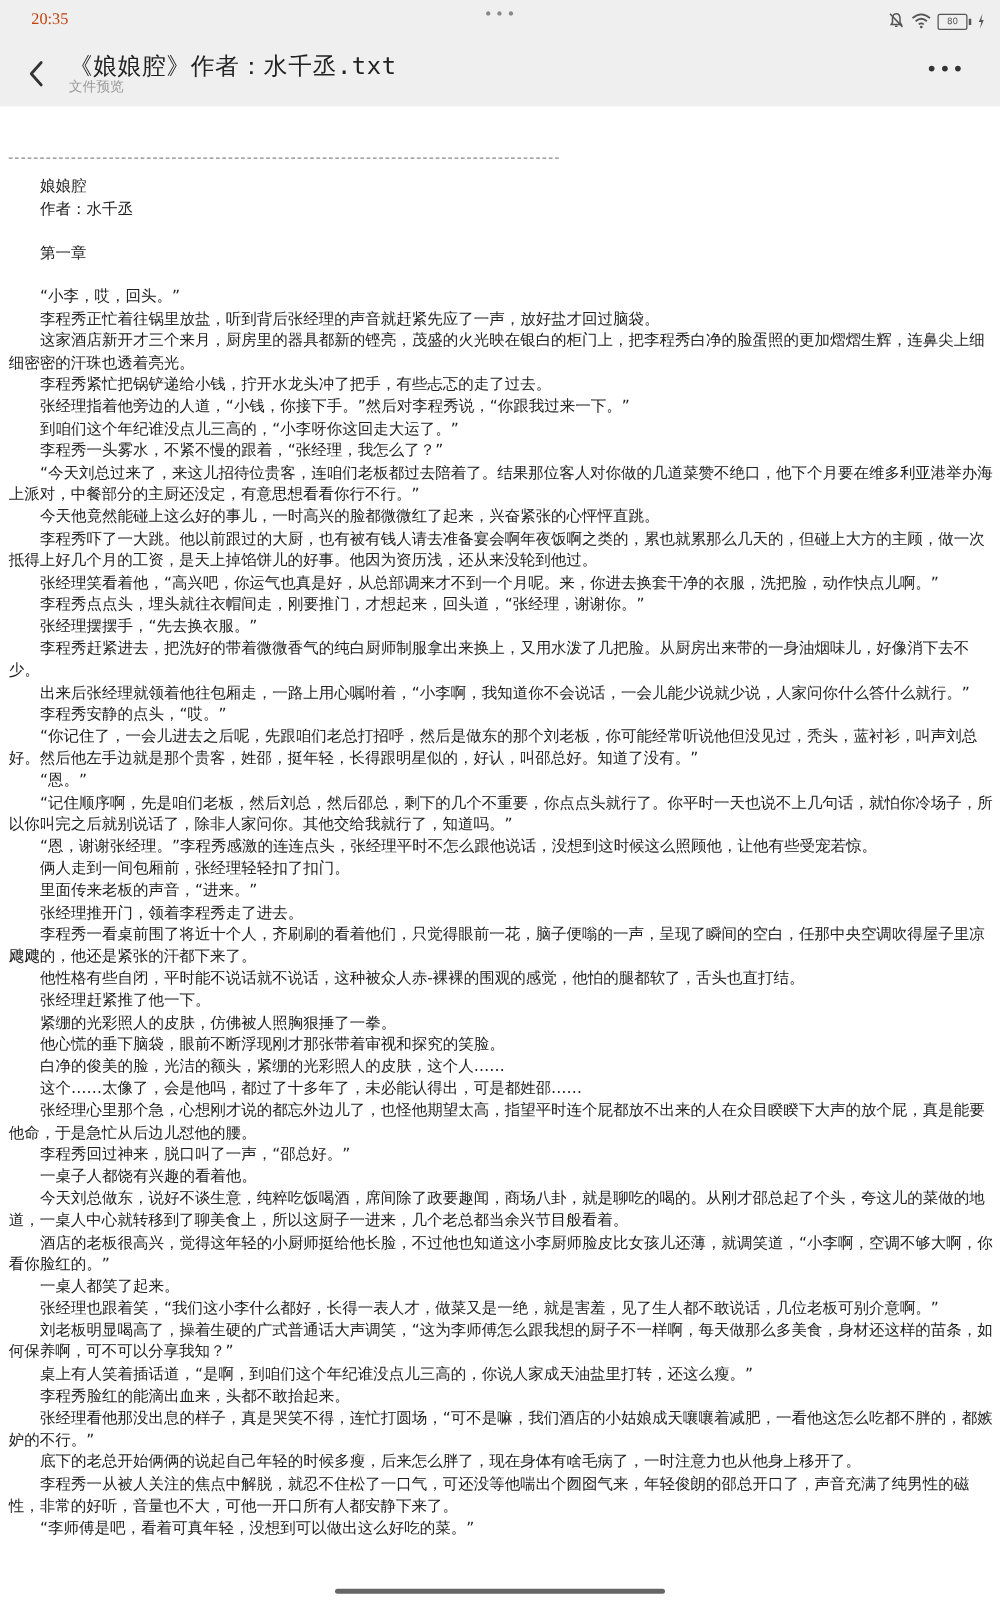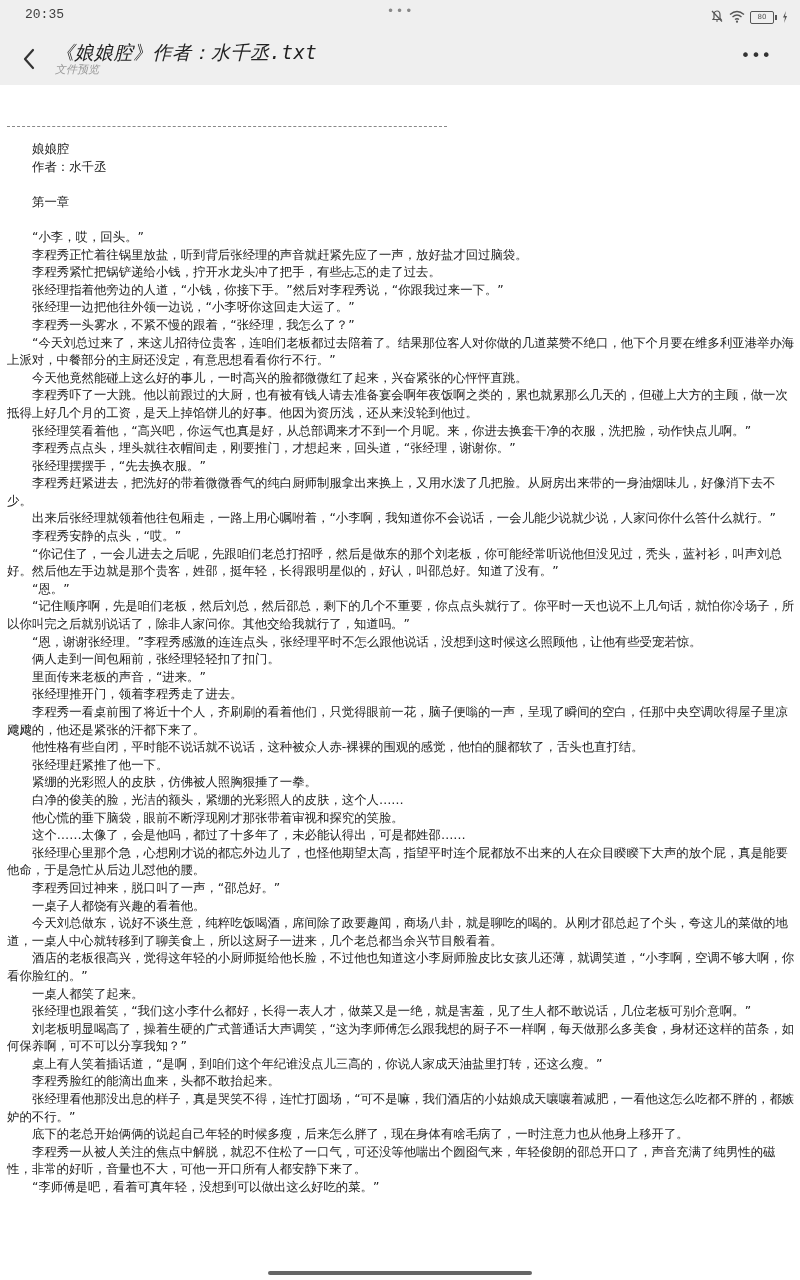--- a/index.html
+++ b/index.html
@@ -10,38 +10,38 @@
     color:#222;
   }
   .topbar {
     position:absolute; left:0; top:0; width:800px; height:85px;
     background:#efefef;
   }
   .status {
     position:absolute; left:0; top:0; width:800px; height:30px;
   }
   .status .time {
-    position:absolute; left:25px; top:7px; font-size:13px; color:#404040;
-    font-family:Liberation Mono, monospace;
+    position:absolute; left:25px; top:7px; font-size:13px; color:#c2410c;
+    font-family:Liberation Serif, serif;
   }
   .status .center-dots {
     position:absolute; left:387px; top:4px; font-size:12px; color:#888; letter-spacing:2px;
   }
   .status .icons {
     position:absolute; right:12px; top:8px; display:flex; align-items:center; gap:5px;
   }
   .battery {
     width:22px; height:11px; border:1.3px solid #555; border-radius:2px; position:relative;
     font-size:7px; color:#555; text-align:center; line-height:11px;
   }
   .battery::after {
     content:""; position:absolute; right:-4px; top:3px; width:2px; height:5px; background:#555;
   }
   .header {
-    position:absolute; left:0; top:30px; width:800px; height:55px;font-style:italic;
+    position:absolute; left:0; top:30px; width:800px; height:55px;
   }
   .back-btn {
     position:absolute; left:18px; top:14px; width:26px; height:30px; cursor:pointer;
   }
   .title {
     position:absolute; left:55px; top:10px; font-size:19px; color:#222;
     font-family:"DejaVu Sans Mono","Liberation Mono",monospace; letter-spacing:0.5px;
   }
   .subtitle {
     position:absolute; left:55px; top:32px; font-size:11px; color:#999;
@@ -109,23 +109,24 @@
 <div class="content">
   <div class="divider"></div>
   <div id="doc-lines">
       <p>娘娘腔</p>
       <p>作者：水千丞</p>
       <p class="blank"></p>
       <p>第一章</p>
       <p class="blank"></p>
       <p>“小李，哎，回头。”</p>
       <p>李程秀正忙着往锅里放盐，听到背后张经理的声音就赶紧先应了一声，放好盐才回过脑袋。</p>
+      <p>这家酒店新开才三个来月，厨房里的器具都新的铿亮，茂盛的火光映在银白的柜门上，把李程秀白净的脸蛋照的更加熠熠生辉，连鼻尖上细细密密的汗珠也透着亮光。</p>
       <p>李程秀紧忙把锅铲递给小钱，拧开水龙头冲了把手，有些忐忑的走了过去。</p>
       <p>张经理指着他旁边的人道，“小钱，你接下手。”然后对李程秀说，“你跟我过来一下。”</p>
-      <p>张经理一边把他往外领一边说，“小李呀你这回走大运了。”</p>
+      <p>到咱们这个年纪谁没点儿三高的，“小李呀你这回走大运了。”</p>
       <p>李程秀一头雾水，不紧不慢的跟着，“张经理，我怎么了？”</p>
       <p>“今天刘总过来了，来这儿招待位贵客，连咱们老板都过去陪着了。结果那位客人对你做的几道菜赞不绝口，他下个月要在维多利亚港举办海上派对，中餐部分的主厨还没定，有意思想看看你行不行。”</p>
       <p>今天他竟然能碰上这么好的事儿，一时高兴的脸都微微红了起来，兴奋紧张的心怦怦直跳。</p>
       <p>李程秀吓了一大跳。他以前跟过的大厨，也有被有钱人请去准备宴会啊年夜饭啊之类的，累也就累那么几天的，但碰上大方的主顾，做一次抵得上好几个月的工资，是天上掉馅饼儿的好事。他因为资历浅，还从来没轮到他过。</p>
       <p>张经理笑看着他，“高兴吧，你运气也真是好，从总部调来才不到一个月呢。来，你进去换套干净的衣服，洗把脸，动作快点儿啊。”</p>
       <p>李程秀点点头，埋头就往衣帽间走，刚要推门，才想起来，回头道，“张经理，谢谢你。”</p>
       <p>张经理摆摆手，“先去换衣服。”</p>
       <p>李程秀赶紧进去，把洗好的带着微微香气的纯白厨师制服拿出来换上，又用水泼了几把脸。从厨房出来带的一身油烟味儿，好像消下去不少。</p>
       <p>出来后张经理就领着他往包厢走，一路上用心嘱咐着，“小李啊，我知道你不会说话，一会儿能少说就少说，人家问你什么答什么就行。”</p>
       <p>李程秀安静的点头，“哎。”</p>
@@ -133,22 +134,22 @@
       <p>“恩。”</p>
       <p>“记住顺序啊，先是咱们老板，然后刘总，然后邵总，剩下的几个不重要，你点点头就行了。你平时一天也说不上几句话，就怕你冷场子，所以你叫完之后就别说话了，除非人家问你。其他交给我就行了，知道吗。”</p>
       <p>“恩，谢谢张经理。”李程秀感激的连连点头，张经理平时不怎么跟他说话，没想到这时候这么照顾他，让他有些受宠若惊。</p>
       <p>俩人走到一间包厢前，张经理轻轻扣了扣门。</p>
       <p>里面传来老板的声音，“进来。”</p>
       <p>张经理推开门，领着李程秀走了进去。</p>
       <p>李程秀一看桌前围了将近十个人，齐刷刷的看着他们，只觉得眼前一花，脑子便嗡的一声，呈现了瞬间的空白，任那中央空调吹得屋子里凉飕飕的，他还是紧张的汗都下来了。</p>
       <p>他性格有些自闭，平时能不说话就不说话，这种被众人赤-裸裸的围观的感觉，他怕的腿都软了，舌头也直打结。</p>
       <p>张经理赶紧推了他一下。</p>
       <p>紧绷的光彩照人的皮肤，仿佛被人照胸狠捶了一拳。</p>
+      <p>他心慌的垂下脑袋，眼前不断浮现刚才那张带着审视和探究的笑脸。</p>
       <p>白净的俊美的脸，光洁的额头，紧绷的光彩照人的皮肤，这个人……</p>
-      <p>他心慌的垂下脑袋，眼前不断浮现刚才那张带着审视和探究的笑脸。</p>
       <p>这个……太像了，会是他吗，都过了十多年了，未必能认得出，可是都姓邵……</p>
       <p>张经理心里那个急，心想刚才说的都忘外边儿了，也怪他期望太高，指望平时连个屁都放不出来的人在众目睽睽下大声的放个屁，真是能要他命，于是急忙从后边儿怼他的腰。</p>
       <p>李程秀回过神来，脱口叫了一声，“邵总好。”</p>
       <p>一桌子人都饶有兴趣的看着他。</p>
       <p>今天刘总做东，说好不谈生意，纯粹吃饭喝酒，席间除了政要趣闻，商场八卦，就是聊吃的喝的。从刚才邵总起了个头，夸这儿的菜做的地道，一桌人中心就转移到了聊美食上，所以这厨子一进来，几个老总都当余兴节目般看着。</p>
       <p>酒店的老板很高兴，觉得这年轻的小厨师挺给他长脸，不过他也知道这小李厨师脸皮比女孩儿还薄，就调笑道，“小李啊，空调不够大啊，你看你脸红的。”</p>
       <p>一桌人都笑了起来。</p>
       <p>张经理也跟着笑，“我们这小李什么都好，长得一表人才，做菜又是一绝，就是害羞，见了生人都不敢说话，几位老板可别介意啊。”</p>
       <p>刘老板明显喝高了，操着生硬的广式普通话大声调笑，“这为李师傅怎么跟我想的厨子不一样啊，每天做那么多美食，身材还这样的苗条，如何保养啊，可不可以分享我知？”</p>
       <p>桌上有人笑着插话道，“是啊，到咱们这个年纪谁没点儿三高的，你说人家成天油盐里打转，还这么瘦。”</p>

